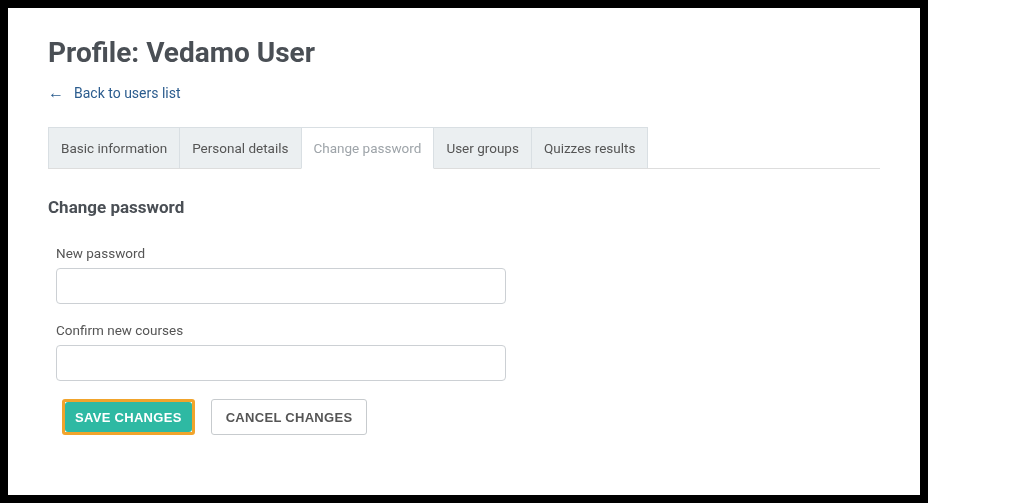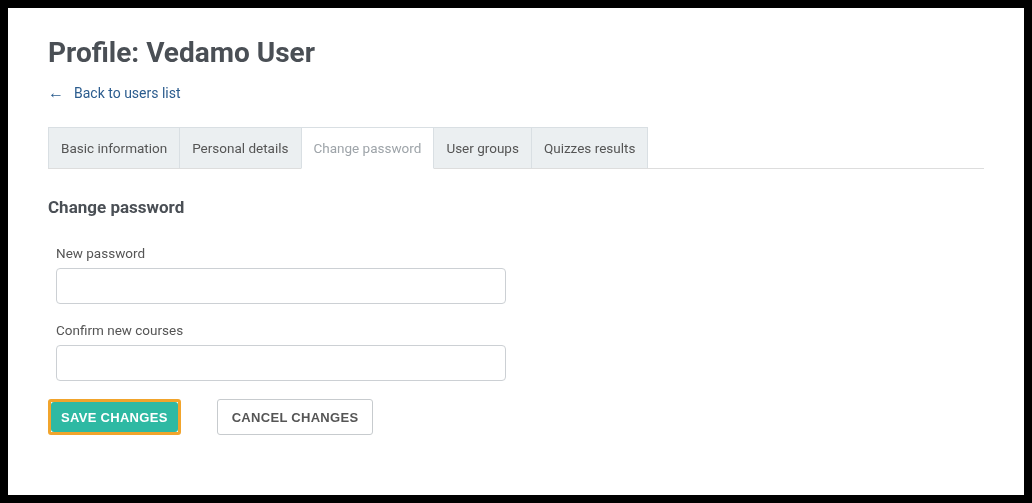--- a/index.html
+++ b/index.html
@@ -1,21 +1,21 @@
 <!DOCTYPE html>
 <html><head>
 <meta charset="utf-8">
 <style>
   * { box-sizing: border-box; margin: 0; padding: 0; }
   body {
     font-family: -apple-system, BlinkMacSystemFont, "Segoe UI", Roboto, "Helvetica Neue", Arial, sans-serif;
     background: #fff;
   }
   .outer-frame {
-    width: 1032px;
+    width: 928px;
     height: 503px;
     border: 8px solid #000;
     background: #fff;
     position: relative;
     overflow: hidden;
   }
   .content {
     padding: 28px 40px 0 40px;
   }
   .page-title {
@@ -83,22 +83,23 @@
     width: 450px;
     height: 36px;
     border: 1px solid #ccd0d4;
     border-radius: 4px;
     padding: 6px 10px;
     font-size: 14px;
     background: #fff;
   }
   .actions {
     display: flex;
-    gap: 36px;
+    gap: 16px;
     margin-top: 12px;
+    margin-left: 14px;
   }
   .btn {
     height: 36px;
     padding: 8px 14px;
     font-size: 13px;
     font-weight: 700;
     letter-spacing: 0.3px;
     border-radius: 3px;
     cursor: pointer;
     display: inline-flex;

